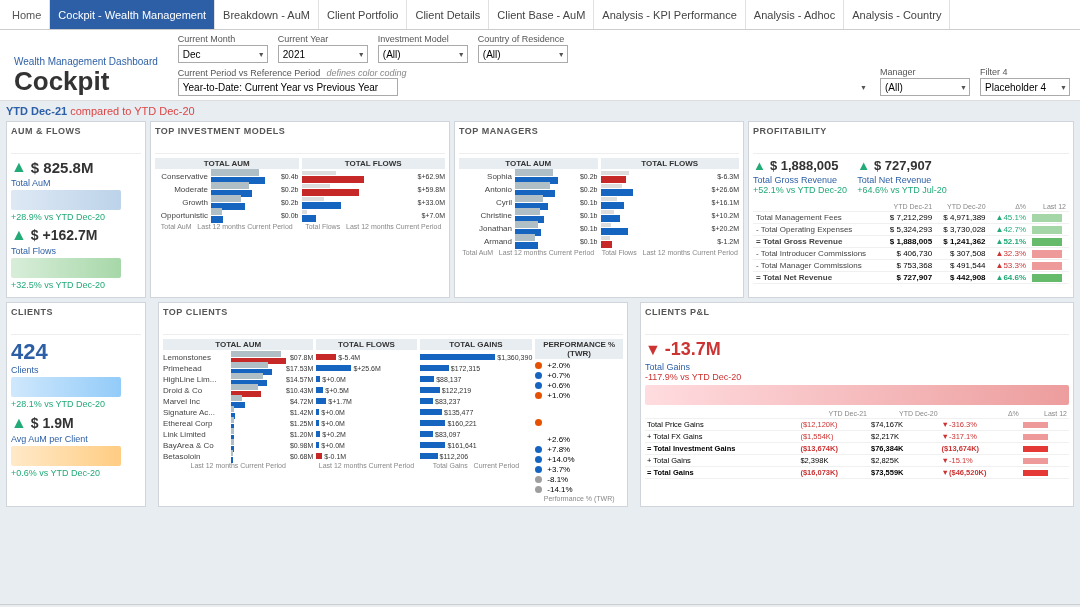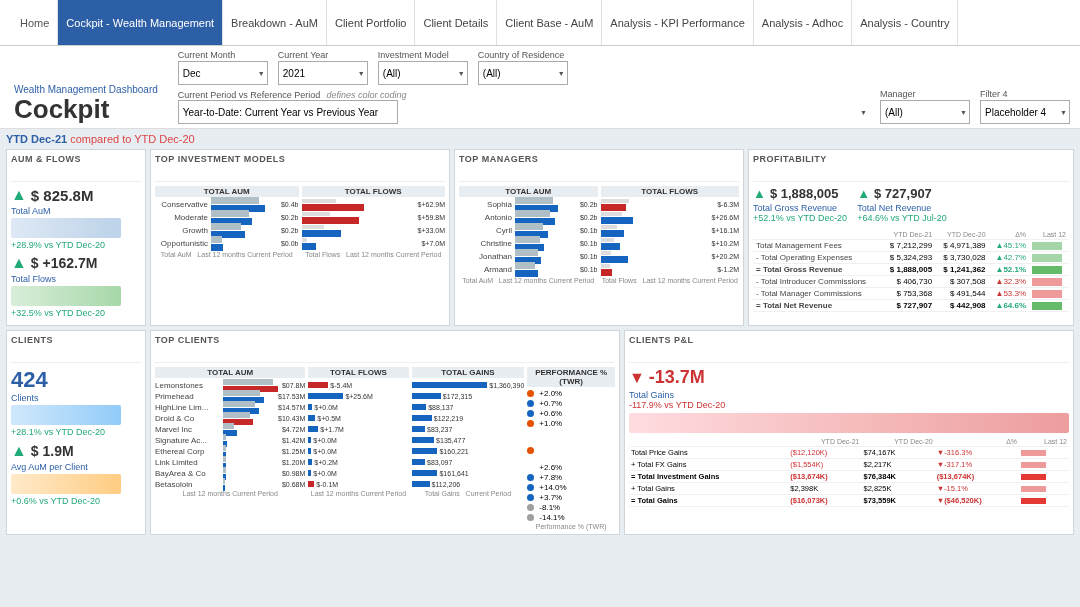--- a/index.html
+++ b/index.html
@@ -1,27 +1,27 @@
 <!DOCTYPE html>
 <html><head>
   <meta charset="utf-8">
   <style>
     * { box-sizing: border-box; margin: 0; padding: 0; }
     body { font-family: Arial, sans-serif; font-size: 11px; background: #f0f0f0; width: 1080px; height: 607px; overflow: hidden; }
     
     
-    .nav-bar { background: #fff; border-bottom: 1px solid #ccc; display: flex; align-items: center; padding: 0 12px; height: 46px; }
+    .nav-bar { background: #fff; border-bottom: 1px solid #ccc; display: flex; align-items: center; padding: 0 4px; height: 30px; }
     .nav-item { padding: 0 8px; font-size: 11px; color: #444; cursor: pointer; height: 100%; display: flex; align-items: center; border-right: 1px solid #e0e0e0; }
     .nav-item.active { background: #2d5fa6; color: #fff; }
     .nav-item:first-child { color: #555; }
     .dashboard-label { color: #2d5fa6; font-size: 10px; }
     .dashboard-title { font-size: 26px; font-weight: bold; color: #333; line-height: 1.1; }
     .control-group { display: flex; flex-direction: column; }
     .control-label { font-size: 9px; color: #555; margin-bottom: 1px; }
-    .control-select { font-size: 10px; border: 1px solid #aaa; background: #fff; padding: 1px 14px 1px 4px; appearance: none; min-width: 90px; position: relative; height: 24px; }
+    .control-select { font-size: 10px; border: 1px solid #aaa; background: #fff; padding: 1px 14px 1px 4px; appearance: none; min-width: 90px; position: relative; height: 18px; }
     .select-wrapper { position: relative; display: inline-block; }
     .select-wrapper::after { content: '▼'; font-size: 7px; position: absolute; right: 3px; top: 50%; transform: translateY(-50%); pointer-events: none; color: #555; }
     .ref-period-label { font-size: 9px; color: #555; }
     .color-coding-label { font-size: 9px; color: #888; font-style: italic; }
     
     
     .main { background: #e8edf2; padding: 4px 6px; height: calc(607px - 30px - 58px - 16px); }
     
     
     .period-header { font-size: 11px; margin-bottom: 4px; color: #333; }
@@ -72,21 +72,21 @@
     .profit-table td { padding: 1px 3px; border-bottom: 1px solid #f0f0f0; }
     .profit-table .metric-name { color: #444; }
     .profit-table .val { text-align: right; }
     .profit-table .chg { text-align: right; }
     .profit-table .pos-chg { color: #2a7; }
     .profit-table .neg-chg { color: #c33; }
     .profit-table tr.total-row td { border-top: 1px solid #aaa; font-weight: bold; }
     .col-head { font-size: 7px; color: #888; text-align: right; }
     
     
-    .clients-row { display: flex; gap: 4px; }
+    .clients-row { display: flex; gap: 12px; }
     .clients-left { width: 140px; flex-shrink: 0; }
     .top-clients { width: 470px; flex-shrink: 0; }
     .clients-pnl { flex: 1; }
     
     .big-num { font-size: 22px; font-weight: bold; color: #2d5fa6; }
     .big-num-label { font-size: 9px; color: #2d5fa6; }
     
     .client-row { display: flex; align-items: center; margin-bottom: 1px; font-size: 8px; }
     .client-name { width: 68px; font-size: 8px; color: #444; flex-shrink: 0; overflow: hidden; text-overflow: ellipsis; white-space: nowrap; }
     .client-bar-container { flex: 1; height: 10px; position: relative; display: flex; align-items: center; }

